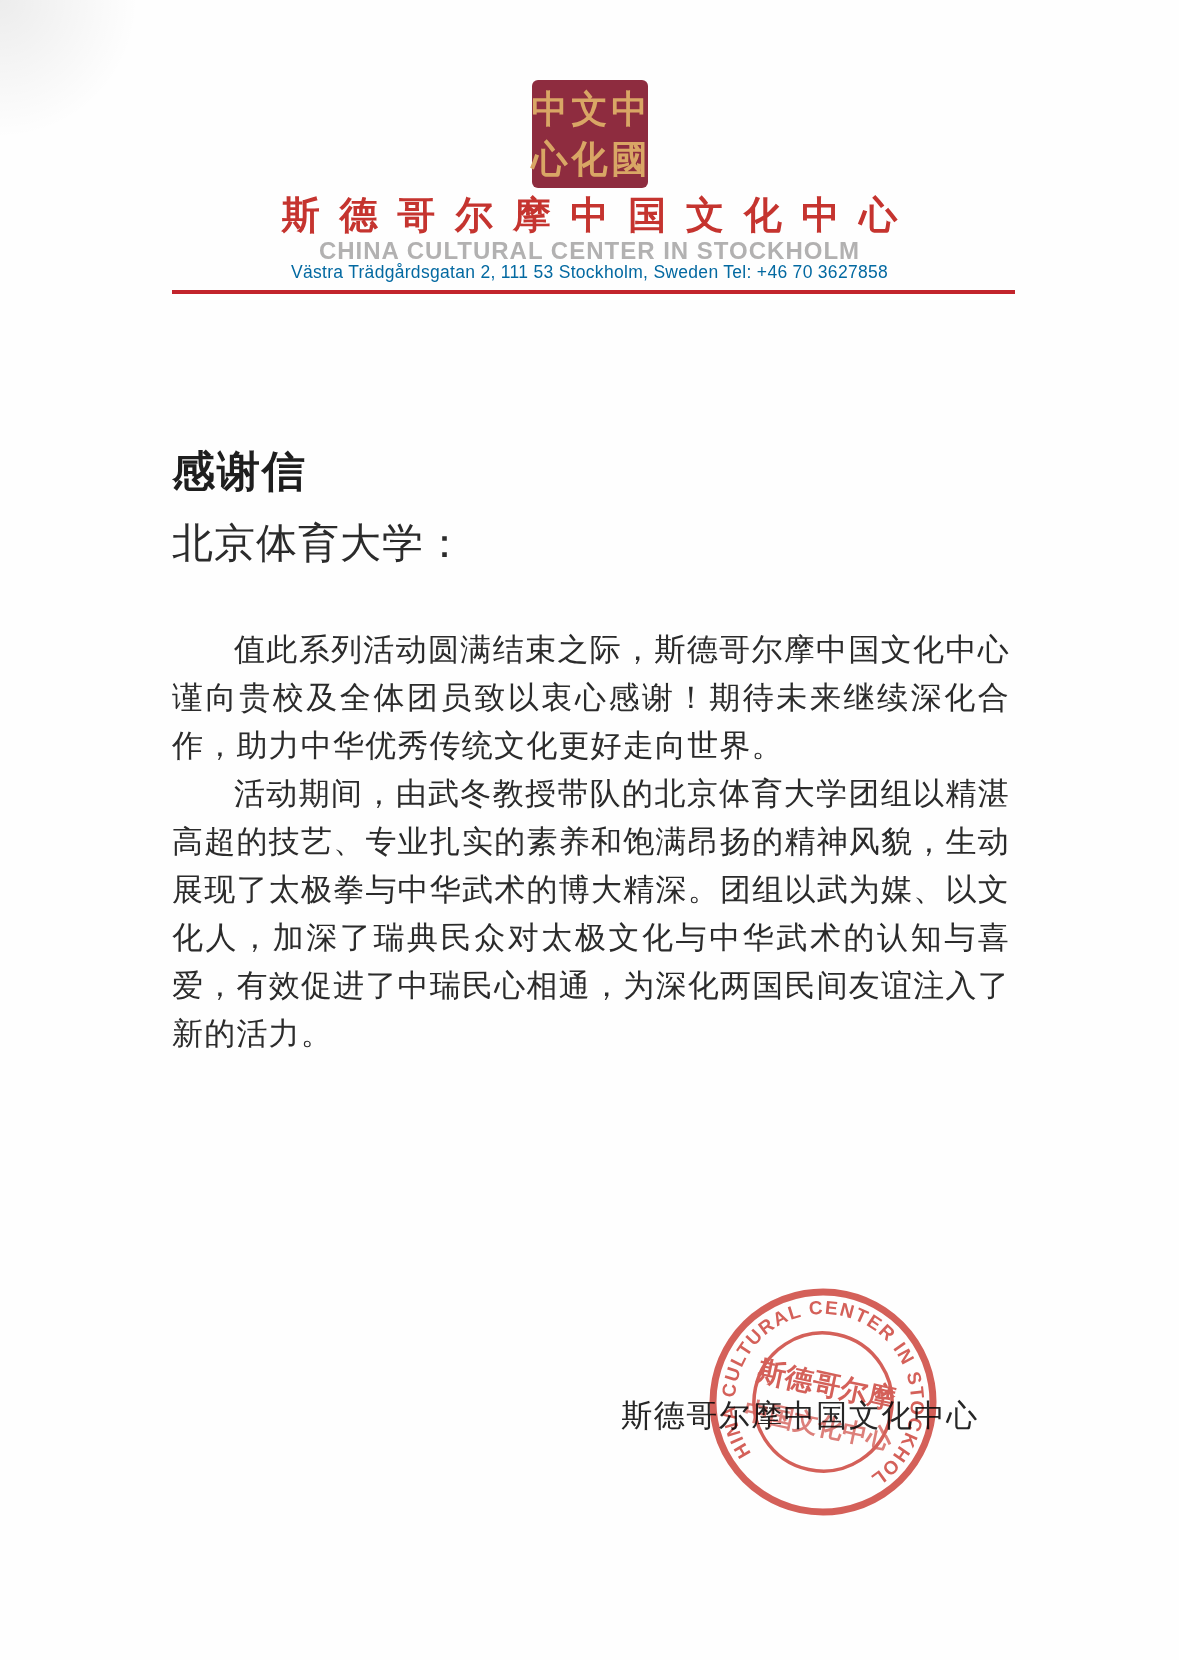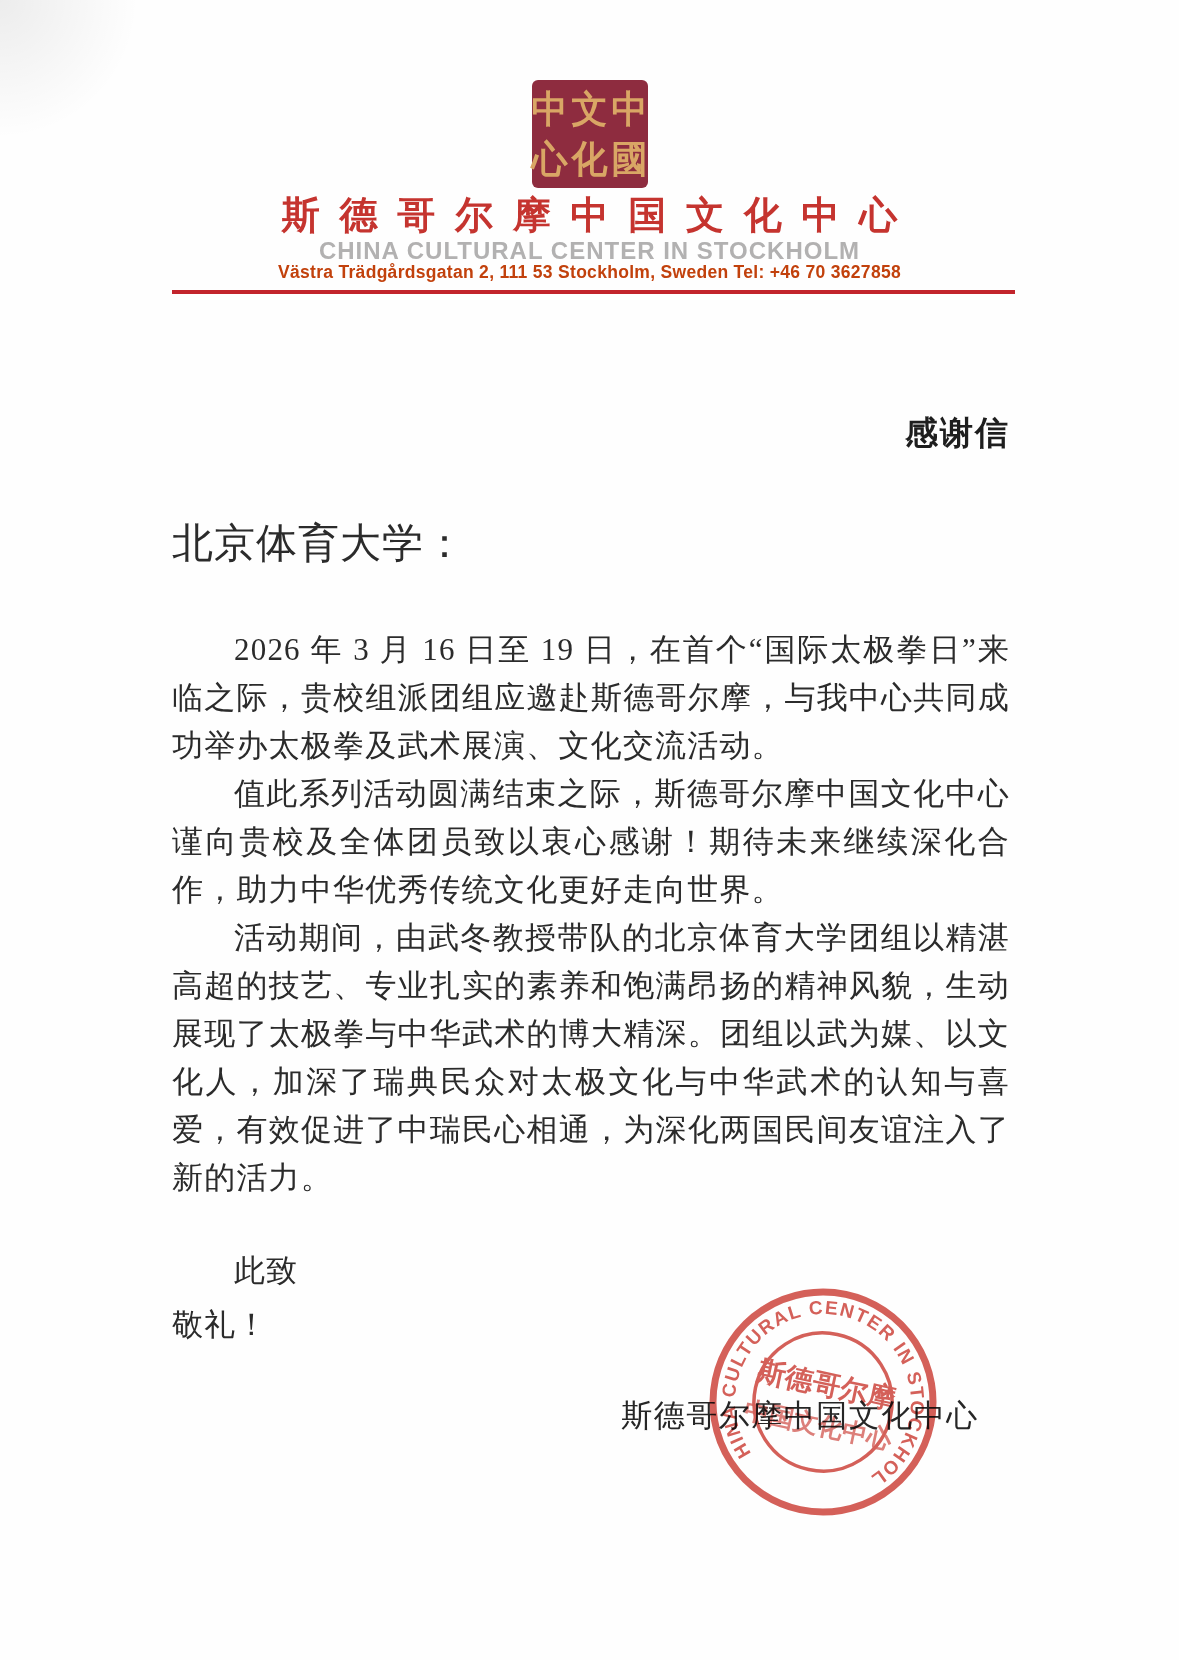--- a/index.html
+++ b/index.html
@@ -40,31 +40,31 @@
     letter-spacing: 0.52em; text-indent: 0.52em; white-space: nowrap;
   }
   .org-en {
     position: absolute; left: 0; top: 237px; width: 100%;
     font-family: "Liberation Sans", "DejaVu Sans", sans-serif;
     font-size: 24px; font-weight: bold; color: #b2b1b1; letter-spacing: 1px;
   }
   .org-address {
     position: absolute; left: 0; top: 262px; width: 100%;
     font-family: "Liberation Sans", "DejaVu Sans", sans-serif;
-    font-size: 17.5px; font-weight: 700; color: #c2410c; letter-spacing: 0.3px;
+    font-size: 17.5px; font-weight: 400; color: #0369a1; letter-spacing: 0.3px;
   }
   .head-rule {
     position: absolute; left: 172px; top: 290px; width: 843px; height: 4px;
     background: #c2242c;
   }
 
   
   .letter-title {
-    position: absolute; left: 172px; top: 411px; width: 838px;
-    text-align: right; font-size: 33px; font-weight: bold; color: #1e1e1e;
+    position: absolute; left: 172px; top: 443px; width: 838px;
+    text-align: left; font-size: 43px; font-weight: bold; color: #1e1e1e;
     font-family: "Liberation Sans", "DejaVu Sans", sans-serif; letter-spacing: 2px;
   }
   .salutation {
     position: absolute; left: 172px; top: 519px; width: 838px;
     font-size: 41px; line-height: 48px; letter-spacing: 1px;
   }
   .body-paras {
     position: absolute; left: 172px; top: 626px; width: 838px;
   }
   .body-paras p {
@@ -113,29 +113,24 @@
     <div class="org-cn">斯德哥尔摩中国文化中心</div>
     <div class="org-en">CHINA CULTURAL CENTER IN STOCKHOLM</div>
     <div class="org-address">Västra Trädgårdsgatan 2, 111 53 Stockholm, Sweden Tel: +46 70 3627858</div>
     <div class="head-rule"></div>
   </div>
 
   <div class="letter-title">感谢信</div>
   <div class="salutation">北京体育大学：</div>
 
   <div class="body-paras">
-    <p>2026 年 3 月 16 日至 19 日，在首个“国际太极拳日”来临之际，贵校组派团组应邀赴斯德哥尔摩，与我中心共同成功举办太极拳及武术展演、文化交流活动。</p>
     <p>值此系列活动圆满结束之际，斯德哥尔摩中国文化中心谨向贵校及全体团员致以衷心感谢！期待未来继续深化合作，助力中华优秀传统文化更好走向世界。</p>
     <p>活动期间，由武冬教授带队的北京体育大学团组以精湛高超的技艺、专业扎实的素养和饱满昂扬的精神风貌，生动展现了太极拳与中华武术的博大精深。团组以武为媒、以文化人，加深了瑞典民众对太极文化与中华武术的认知与喜爱，有效促进了中瑞民心相通，为深化两国民间友谊注入了新的活力。</p>
   </div>
 
-  <div class="closing">
-    <div class="salute">此致</div>
-    <div>敬礼！</div>
-  </div>
 
   <div class="sign-block">
     <div>斯德哥尔摩中国文化中心</div>
   </div>
 
   <div class="stamp">
     <svg viewBox="-125 -125 250 250" xmlns="http://www.w3.org/2000/svg">
       <g transform="rotate(12)">
         <circle r="110" fill="none" stroke="#cf4a42" stroke-width="7"></circle>
         <circle r="69" fill="none" stroke="#cf4a42" stroke-width="3.5"></circle>

